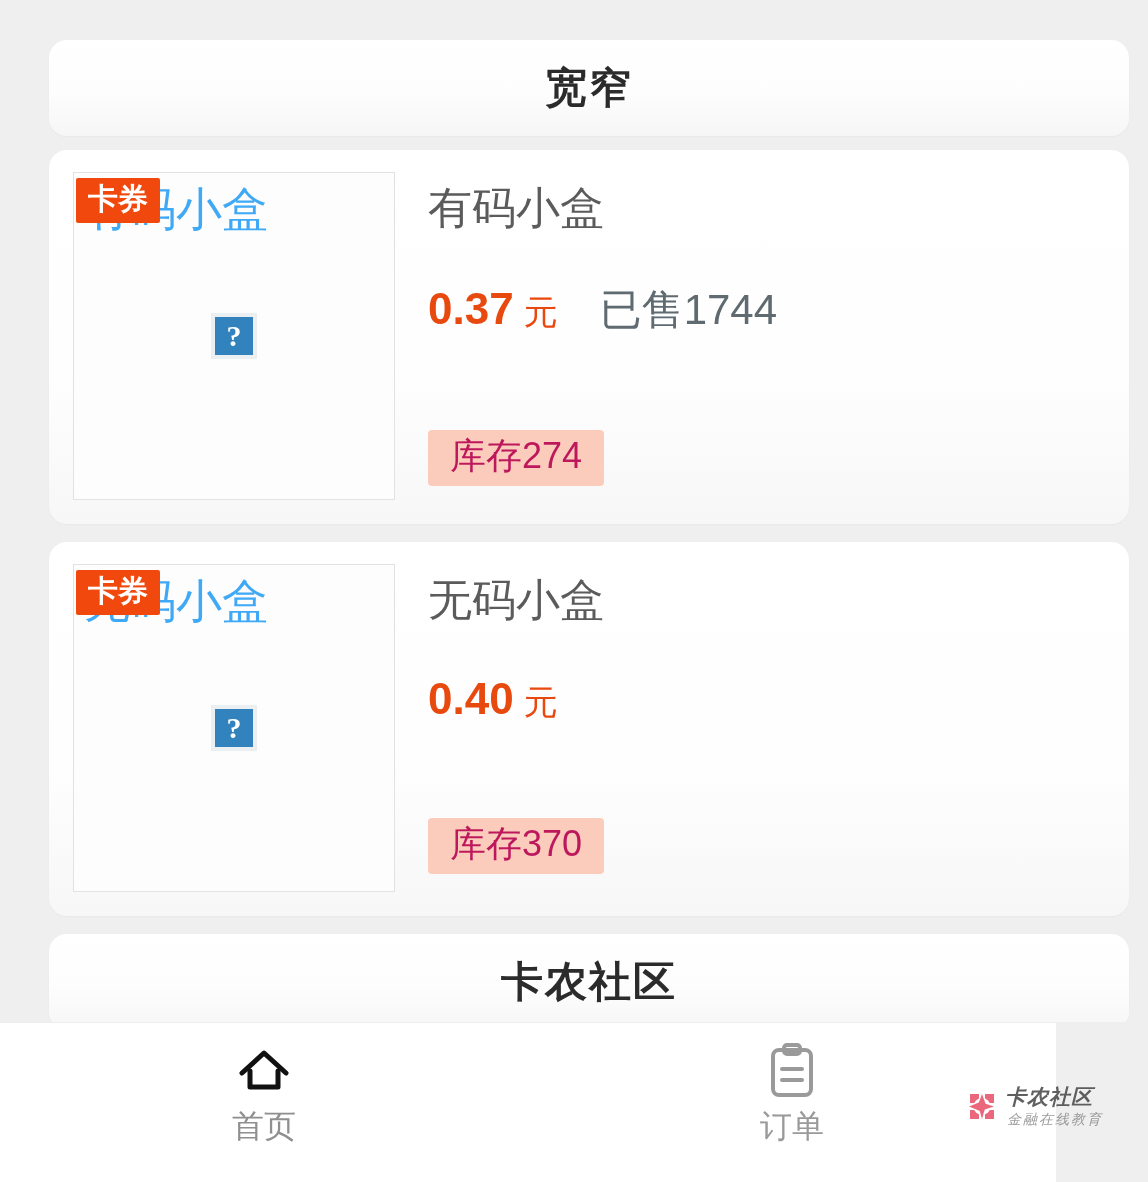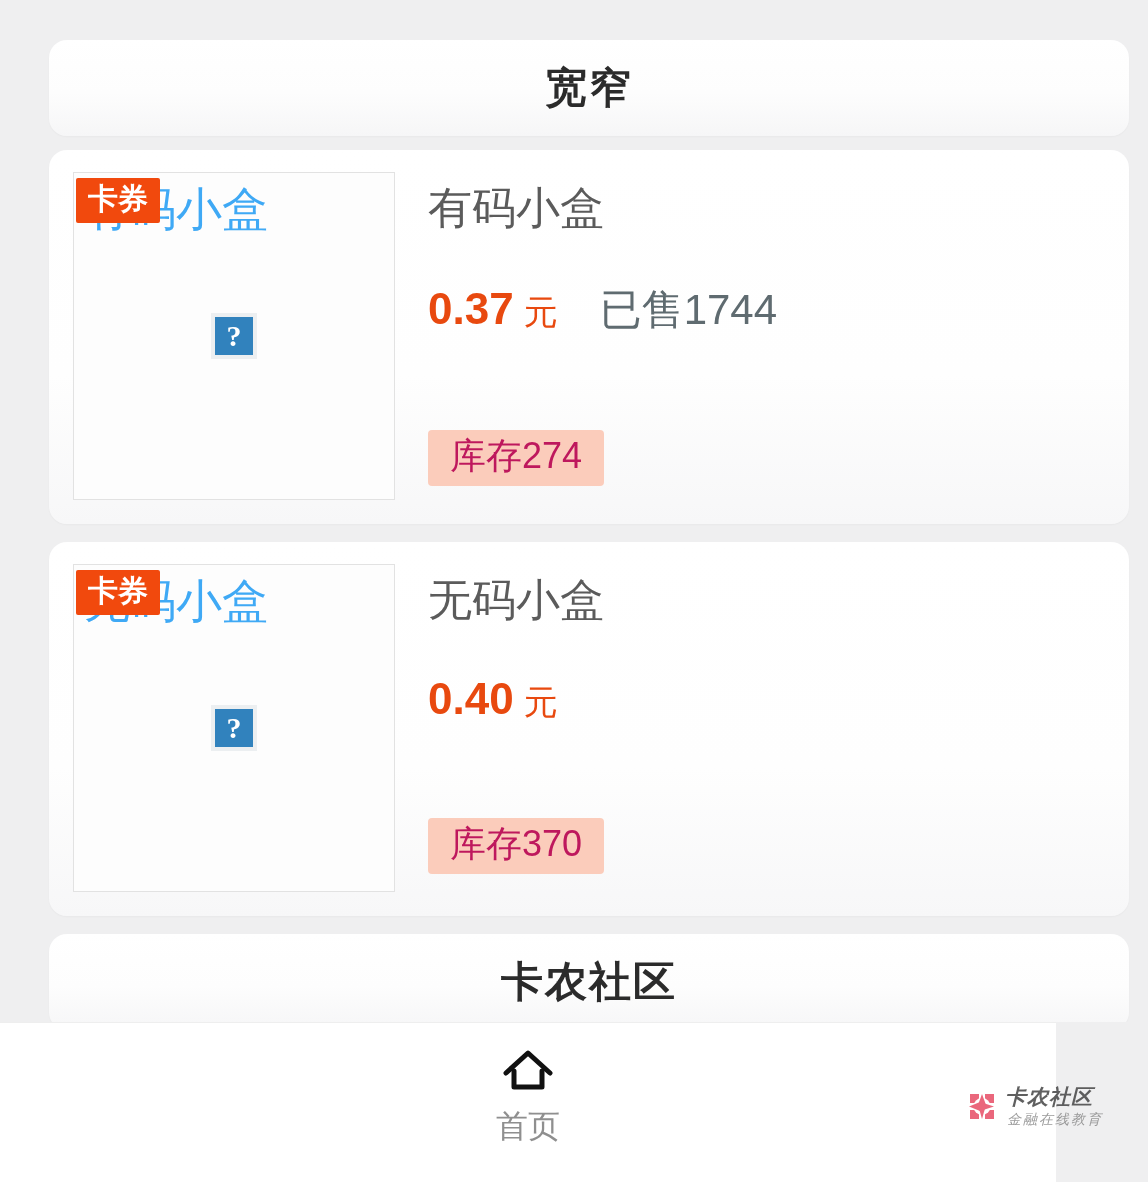--- a/index.html
+++ b/index.html
@@ -296,20 +296,31 @@
     <span class="tab-icon">
       <svg width="56" height="52" viewBox="0 0 56 52">
         <path d="M6 28 L28 8 L50 28" fill="none" stroke="#111111" stroke-width="5" stroke-linecap="round" stroke-linejoin="round"></path>
         <path d="M14 26 L14 42 L42 42 L42 26" fill="none" stroke="#111111" stroke-width="5" stroke-linecap="round" stroke-linejoin="round"></path>
       </svg>
     </span>
     <span class="tab-label">首页</span>
   </div>
 
 
+  <div class="tab-item">
+    <span class="tab-icon">
+      <svg width="48" height="56" viewBox="0 0 48 56">
+        <rect x="5" y="7" width="38" height="45" rx="6" fill="none" stroke="#9a9a9a" stroke-width="4"></rect>
+        <rect x="16" y="2" width="16" height="9" rx="3" fill="none" stroke="#9a9a9a" stroke-width="4"></rect>
+        <line x1="14" y1="26" x2="34" y2="26" stroke="#9a9a9a" stroke-width="4" stroke-linecap="round"></line>
+        <line x1="14" y1="37" x2="34" y2="37" stroke="#9a9a9a" stroke-width="4" stroke-linecap="round"></line>
+      </svg>
+    </span>
+    <span class="tab-label">订单</span>
+  </div>
 
 
 
 </div>
 
 <div id="watermark">
   <span class="wm-logo">
     <svg width="38" height="38" viewBox="0 0 38 38">
       <g fill="#e8536b">
         <path d="M7 6 h9 v9 h-9 z"></path>

